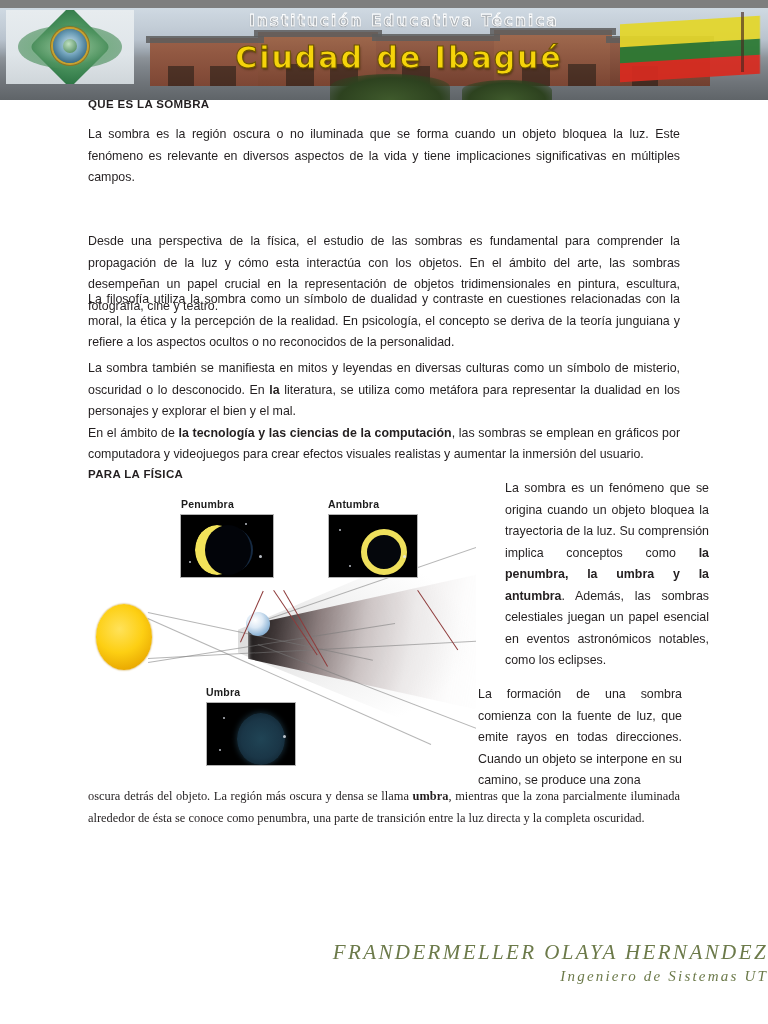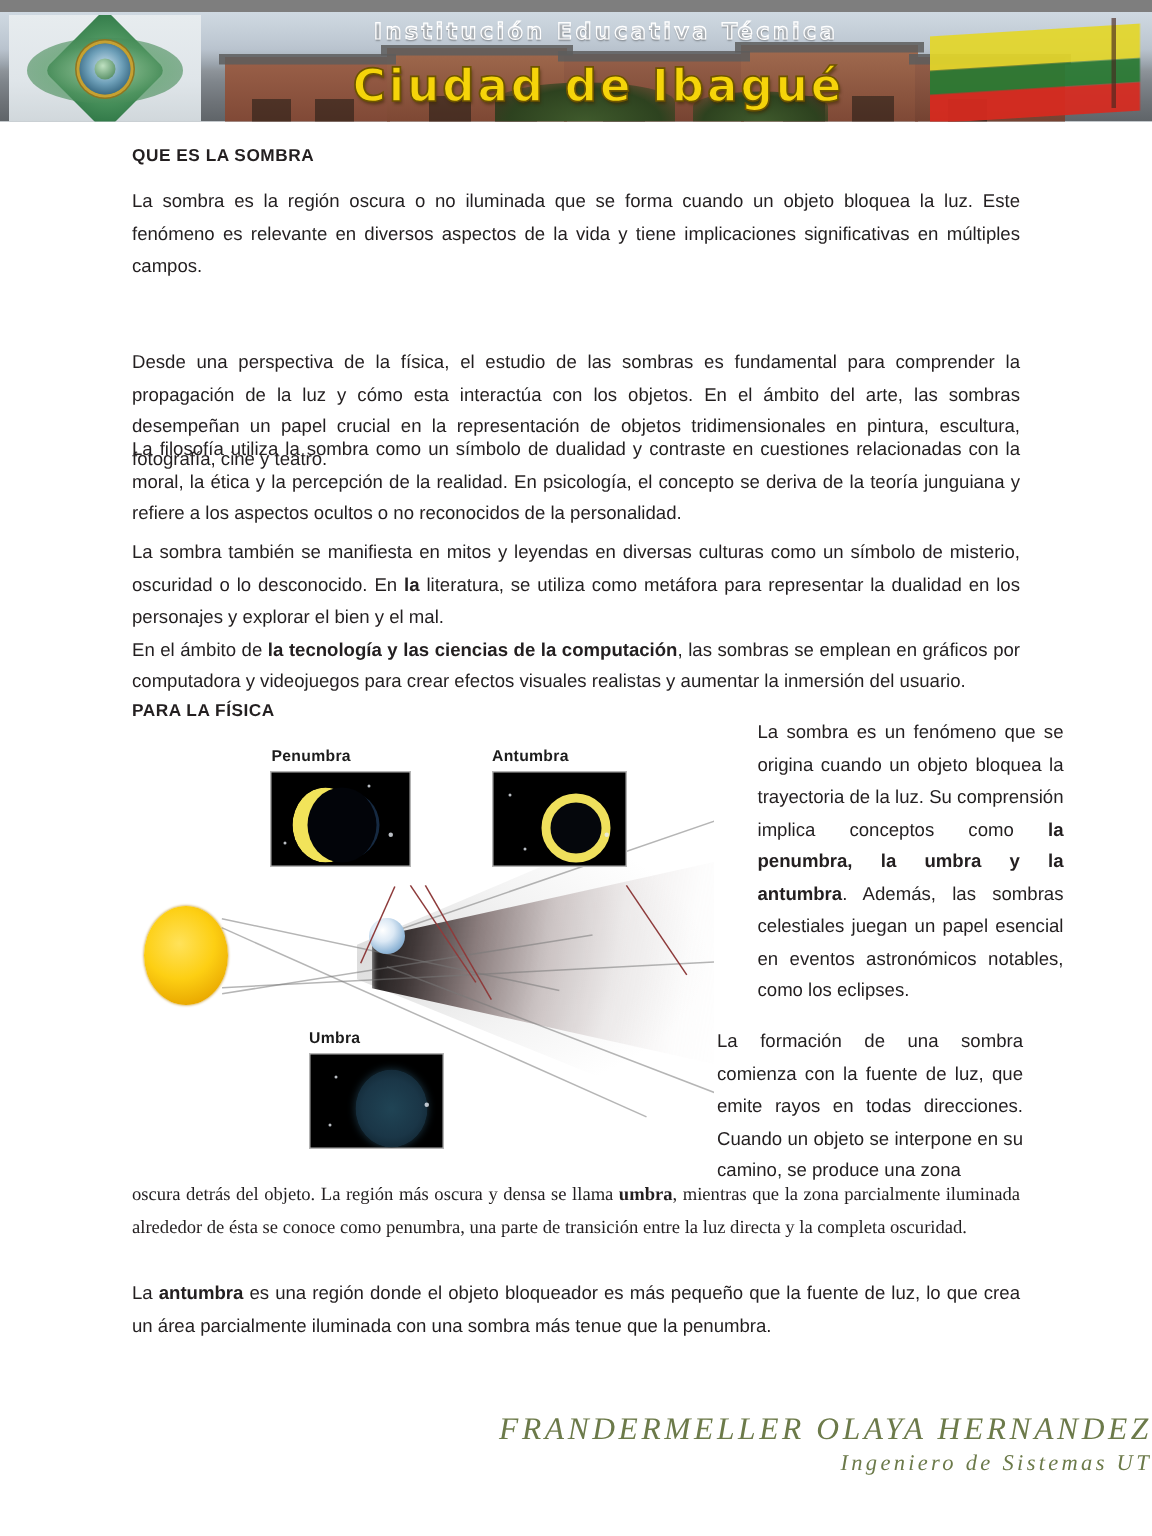--- a/index.html
+++ b/index.html
@@ -23,21 +23,21 @@
     width: 768px;
     height: 8px;
     background: #7e7e7e;
   }
 
   
   .banner {
     position: absolute;
     top: 8px; left: 0;
     width: 768px;
-    height: 73px;
+    height: 92px;
     overflow: hidden;
     background: #c9d4dc;
   }
   .banner-sky {
     position: absolute;
     inset: 0;
     background: linear-gradient(180deg,
        #cfd9e2 0%, #c2ccd6 22%, #b9c3ce 34%, #a9b2bb 42%, #9aa3ac 48%,
        #8d9399 54%, #7f858b 64%, #6e7378 82%, #5f6468 100%);
   }
@@ -479,17 +479,16 @@
       <div class="star" style="left:16px;top:14px;width:2px;height:2px"></div>
     </div>
   </div>
 
   <p class="sidecol" id="ps1"><span>La sombra es un fenómeno que se origina cuando un objeto bloquea la trayectoria de la luz. Su comprensión implica conceptos como </span><b>la penumbra, la umbra y la antumbra</b><span>. Además, las sombras celestiales juegan un papel esencial en eventos astronómicos notables, como los eclipses.</span></p>
 
   <p class="sidecol" id="ps2">La formación de una sombra comienza con la fuente de luz, que emite rayos en todas direcciones. Cuando un objeto se interpone en su camino, se produce una zona</p>
 
   <p class="body" id="p5"><span>oscura detrás del objeto. La región más oscura y densa se llama </span><b>umbra</b><span>, mientras que la zona parcialmente iluminada alrededor de ésta se conoce como penumbra, una parte de transición entre la luz directa y la completa oscuridad.</span></p>
 
-  <p class="body" id="p6"><span>La </span><b>antumbra</b><span> es una región donde el objeto bloqueador es más pequeño que la fuente de luz, lo que crea un área parcialmente iluminada con una sombra más tenue que la penumbra.</span></p>
 
   <div class="footer" id="f-name">FRANDERMELLER OLAYA HERNANDEZ</div>
   <div class="footer" id="f-role">Ingeniero de Sistemas UT</div>
 </div>
 
 </body></html>

